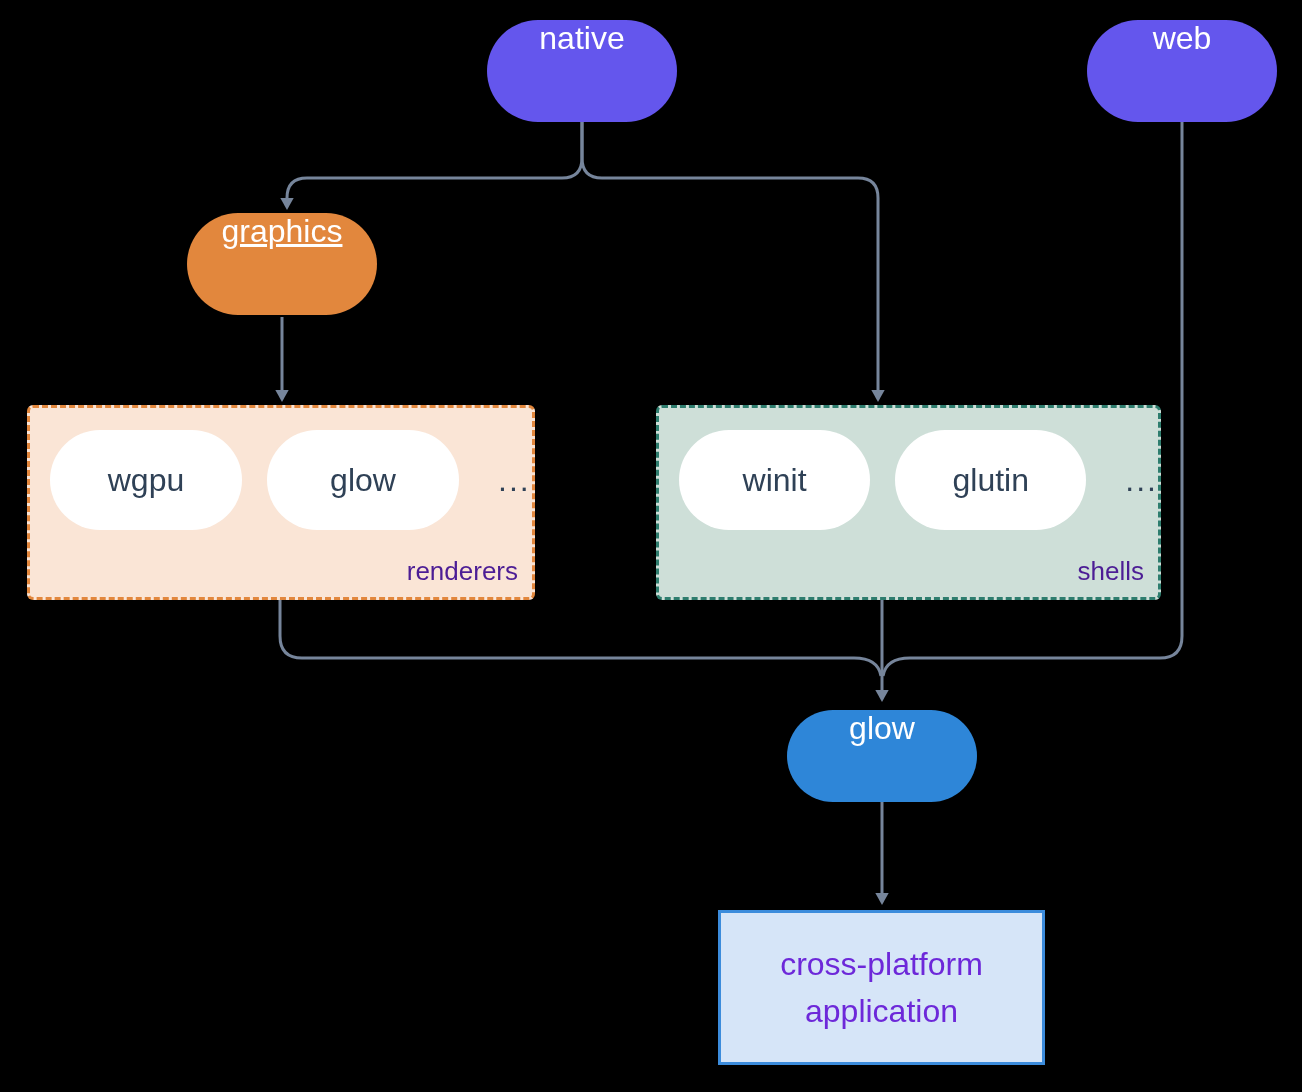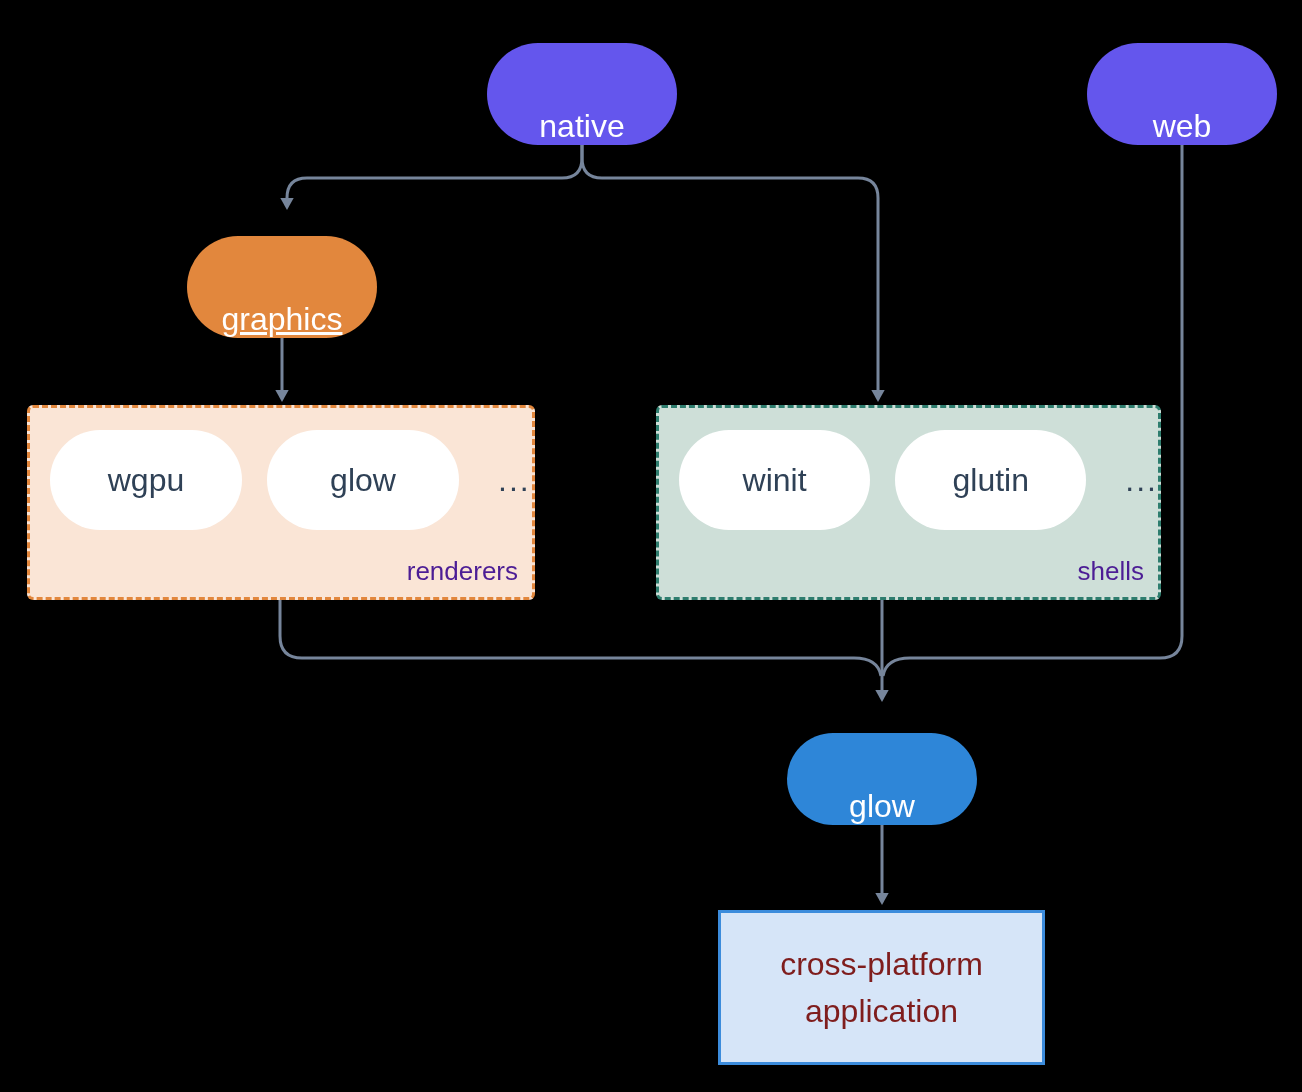--- a/index.html
+++ b/index.html
@@ -17,27 +17,26 @@
   }
   .connectors {
     position: absolute;
     left: 0;
     top: 0;
     pointer-events: none;
   }
   .pill {
     position: absolute;
     display: flex;
-    align-items: flex-end;
+    align-items: flex-start;
     justify-content: center;
     color: #ffffff;
     font-size: 32px;
     border-radius: 51px;
     box-sizing: border-box;
-    margin-top: 23px;
   }
   .pill.purple { width: 190px; height: 102px; background: #6456ED; }
   .pill.orange { width: 190px; height: 102px; background: #E2873D; }
   .pill.blue   { width: 190px; height: 92px;  background: #2E86D8; border-radius: 46px; }
 
   .group {
     position: absolute;
     width: 508px;
     height: 195px;
     box-sizing: border-box;
@@ -81,21 +80,21 @@
     top: 910px;
     width: 327px;
     height: 155px;
     box-sizing: border-box;
     background: #D6E5F8;
     border: 3px solid #3C8CDC;
     display: flex;
     align-items: center;
     justify-content: center;
     text-align: center;
-    color: #7f1d1d;
+    color: #6d28d9;
     font-size: 32px;
     line-height: 1.45;
     padding: 0 14px;
   }
 </style>
 </head>
 <body>
 
 <div class="canvas">
 

